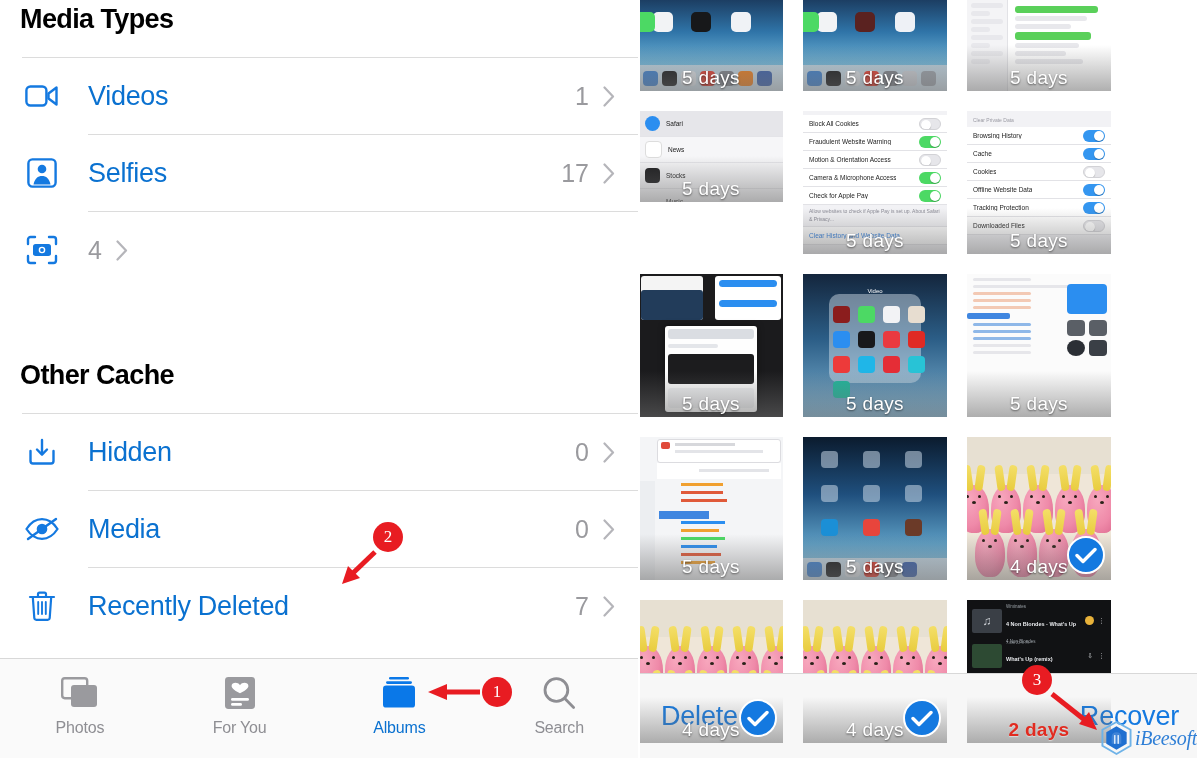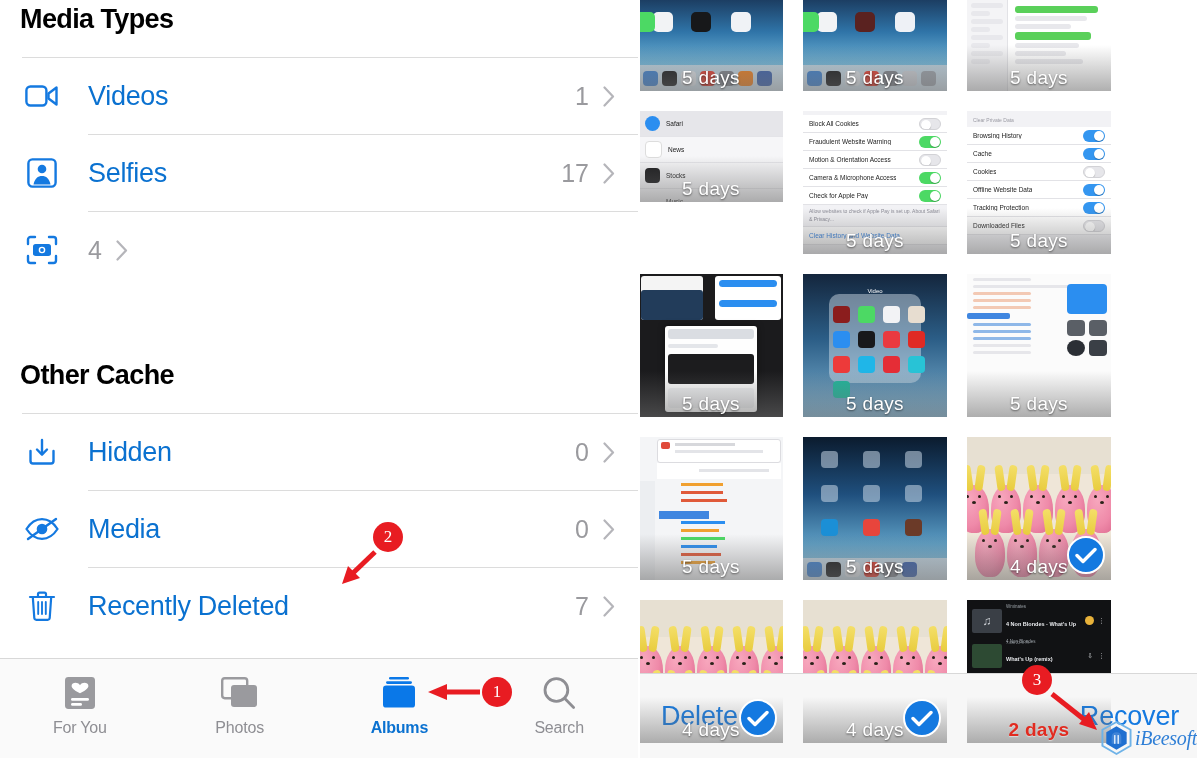--- a/index.html
+++ b/index.html
@@ -99,21 +99,21 @@
     display: flex;
     align-items: center;
     justify-content: center;
   }
   .tab-label {
     font-size: 16px;
     color: #8e8e93;
     margin-top: 6px;
     letter-spacing: -0.2px;
   }
-  .tab-item.active .tab-label { color: #0a71d0; font-weight: bold; }
+  .tab-item.active .tab-label { color: #0a71d0; }
 
   
   #right-panel {
     position: absolute;
     left: 639px; top: 0;
     width: 558px; height: 758px;
     background: #ffffff;
     overflow: hidden;
   }
   #photo-grid {
@@ -459,38 +459,38 @@
           <svg width="12" height="21" viewBox="0 0 12 21">
               <path d="M1.5 1.5 L10 10.5 L1.5 19.5" fill="none" stroke="#b5b5ba" stroke-width="2.2" stroke-linecap="round" stroke-linejoin="round"></path>
             </svg>
         </span>
       </div>
     </div>
 
     <div id="tab-bar">
       <div class="tab-item">
         <span class="tab-icon">
+          <svg width="38" height="32" viewBox="0 0 38 32">
+            <rect x="1.2" y="1.2" width="25" height="20" rx="2.6" fill="none" stroke="#9a9a9e" stroke-width="2.4"></rect>
+            <rect x="10" y="8" width="26" height="22" rx="3" fill="#9a9a9e"></rect>
+          </svg>
+        </span>
+        <span class="tab-label">Photos</span>
+      </div>
+
+      <div class="tab-item">
+        <span class="tab-icon">
           <svg width="32" height="34" viewBox="0 0 32 34">
             <rect x="1" y="1" width="30" height="32" rx="3.4" fill="#9a9a9e"></rect>
             <path d="M16 12.4 C13.6 7.4 7.6 8.8 7.6 13.2 C7.6 17 12.4 20 16 22.6 C19.6 20 24.4 17 24.4 13.2 C24.4 8.8 18.4 7.4 16 12.4 Z" fill="#ffffff" transform="translate(0,-3.5) scale(1,0.78) translate(0,4)"></path>
             <rect x="7" y="22" width="18" height="2.8" rx="1.4" fill="#ffffff"></rect>
             <rect x="7" y="27" width="11" height="2.8" rx="1.4" fill="#ffffff"></rect>
           </svg>
         </span>
         <span class="tab-label">For You</span>
-      </div>
-
-      <div class="tab-item">
-        <span class="tab-icon">
-          <svg width="38" height="32" viewBox="0 0 38 32">
-            <rect x="1.2" y="1.2" width="25" height="20" rx="2.6" fill="none" stroke="#9a9a9e" stroke-width="2.4"></rect>
-            <rect x="10" y="8" width="26" height="22" rx="3" fill="#9a9a9e"></rect>
-          </svg>
-        </span>
-        <span class="tab-label">Photos</span>
       </div>
 
       <div class="tab-item active">
         <span class="tab-icon">
           <svg width="40" height="34" viewBox="0 0 40 34">
             <rect x="10" y="1" width="20" height="2.6" rx="1.3" fill="#0a78e8"></rect>
             <rect x="7" y="5.2" width="26" height="2.8" rx="1.4" fill="#0a78e8"></rect>
             <rect x="4" y="9.6" width="32" height="22" rx="3.2" fill="#0a78e8"></rect>
           </svg>
         </span>

